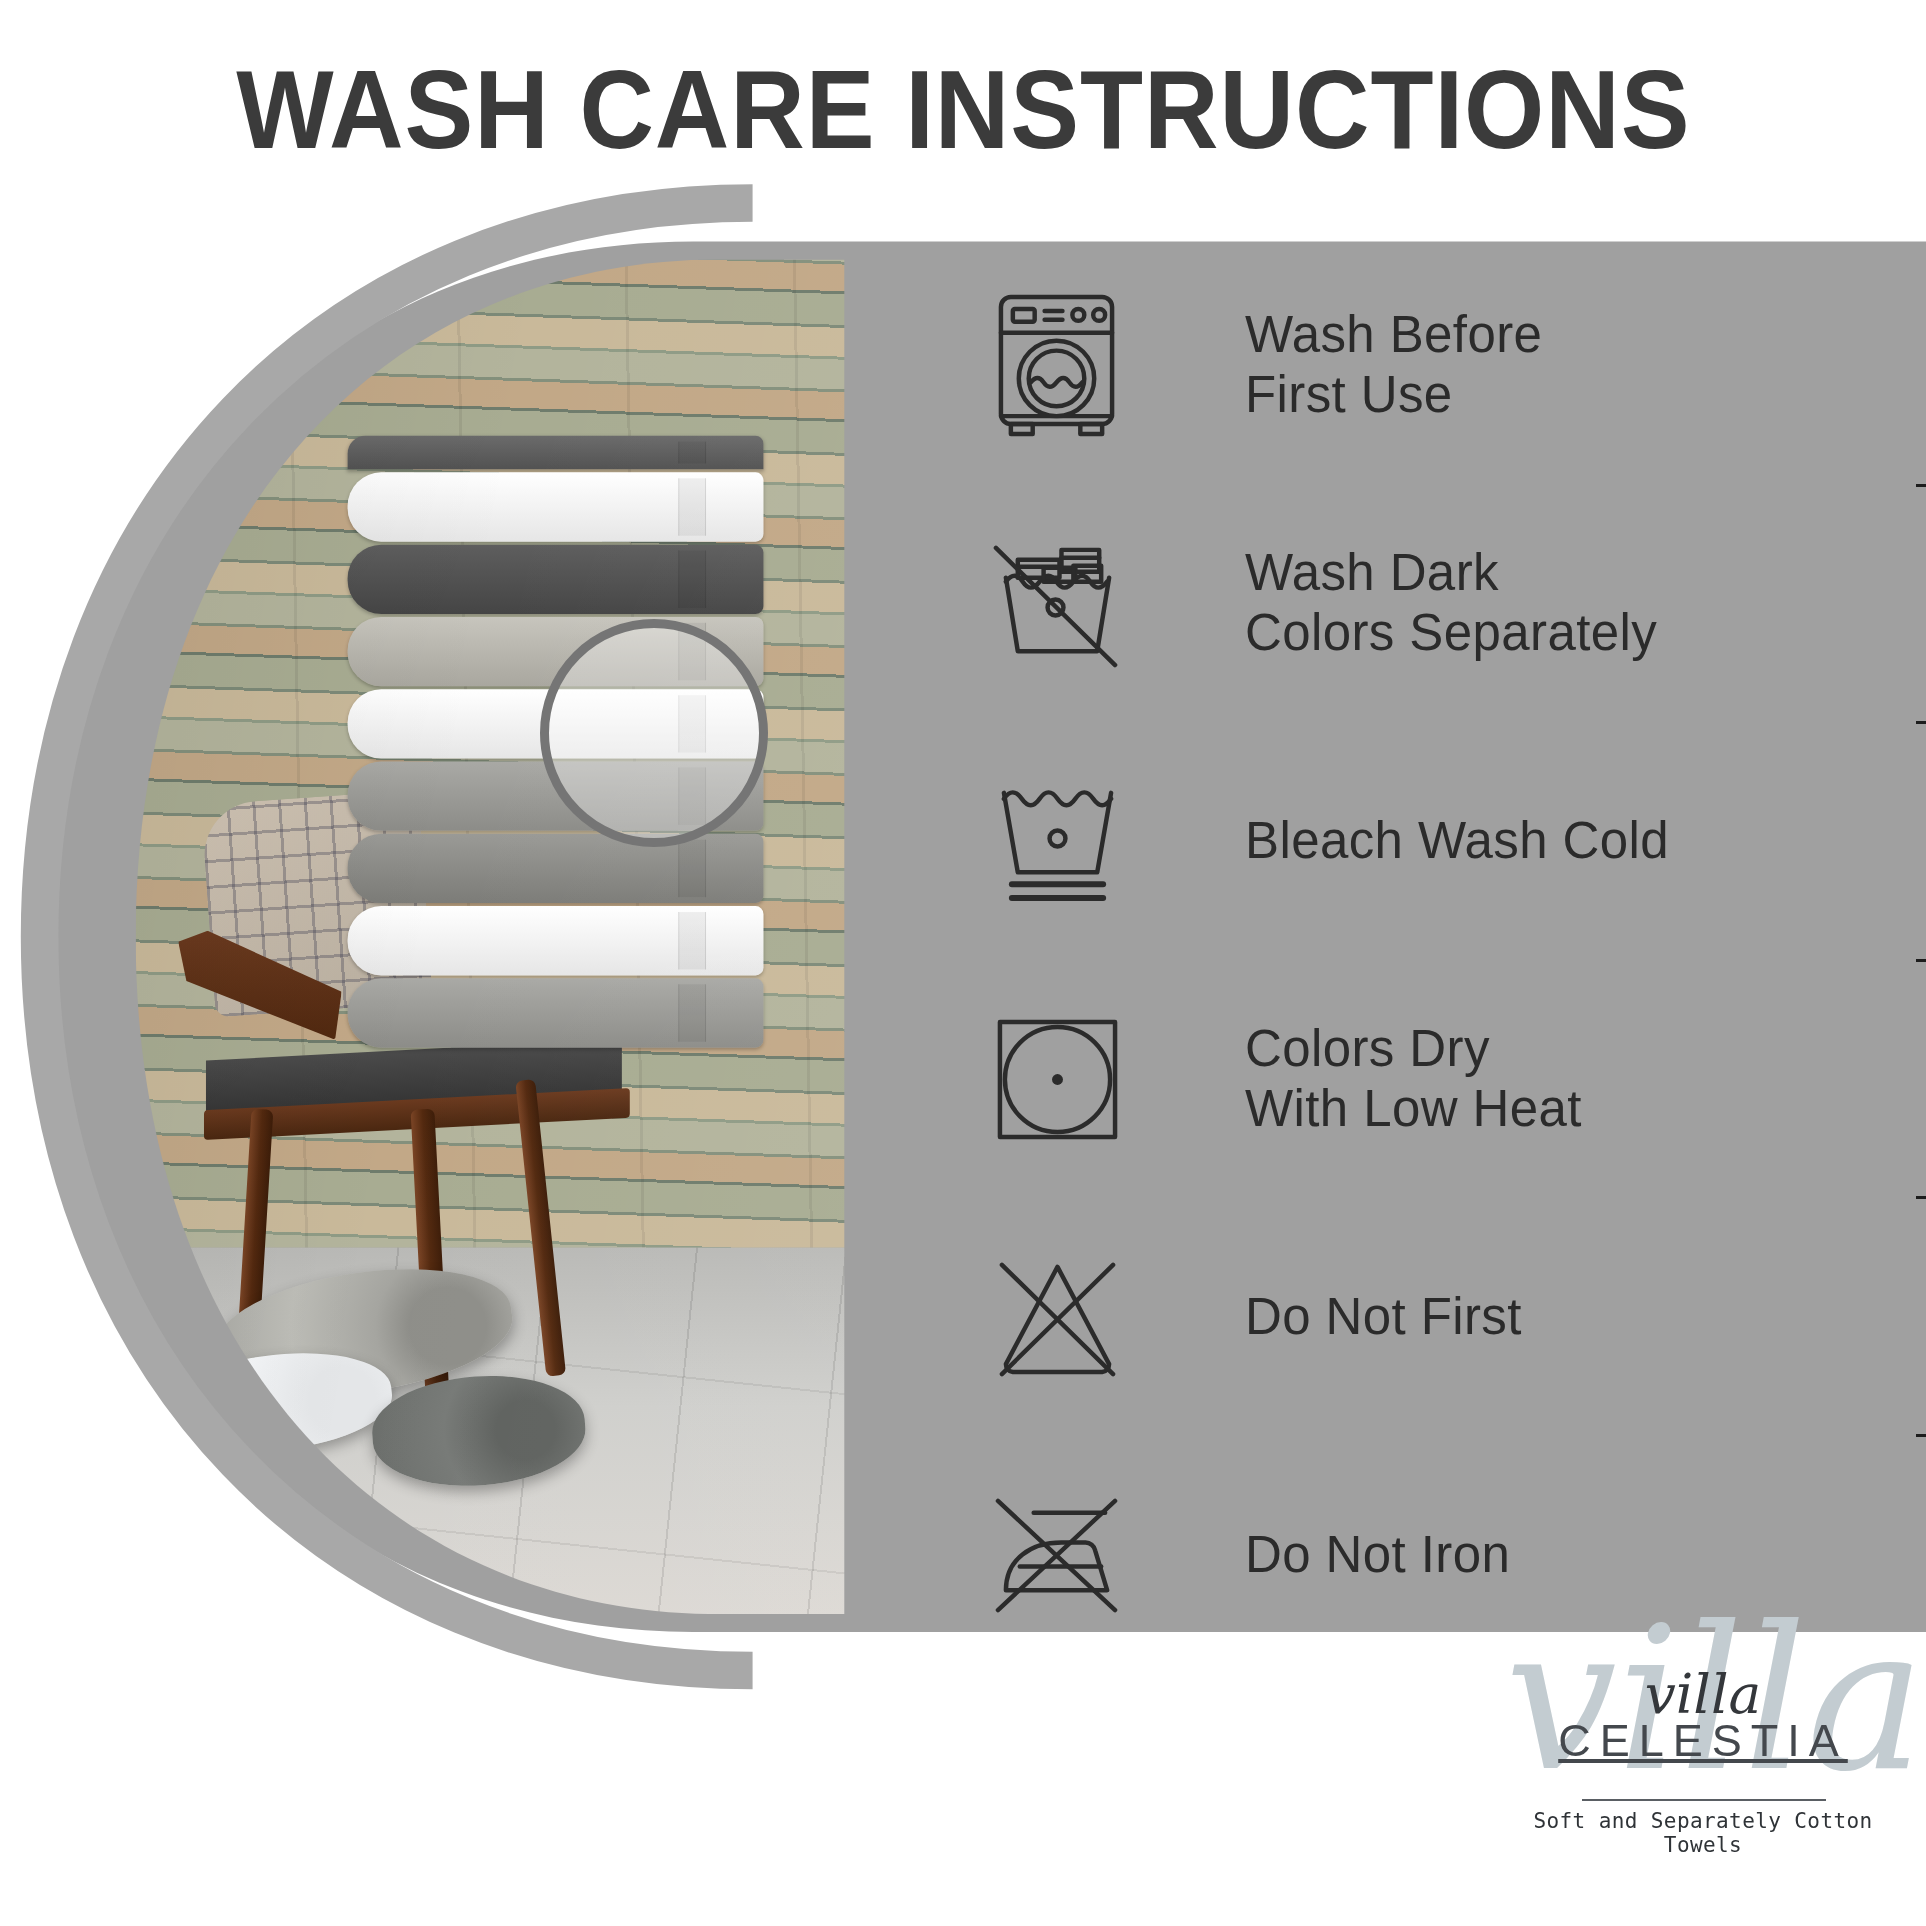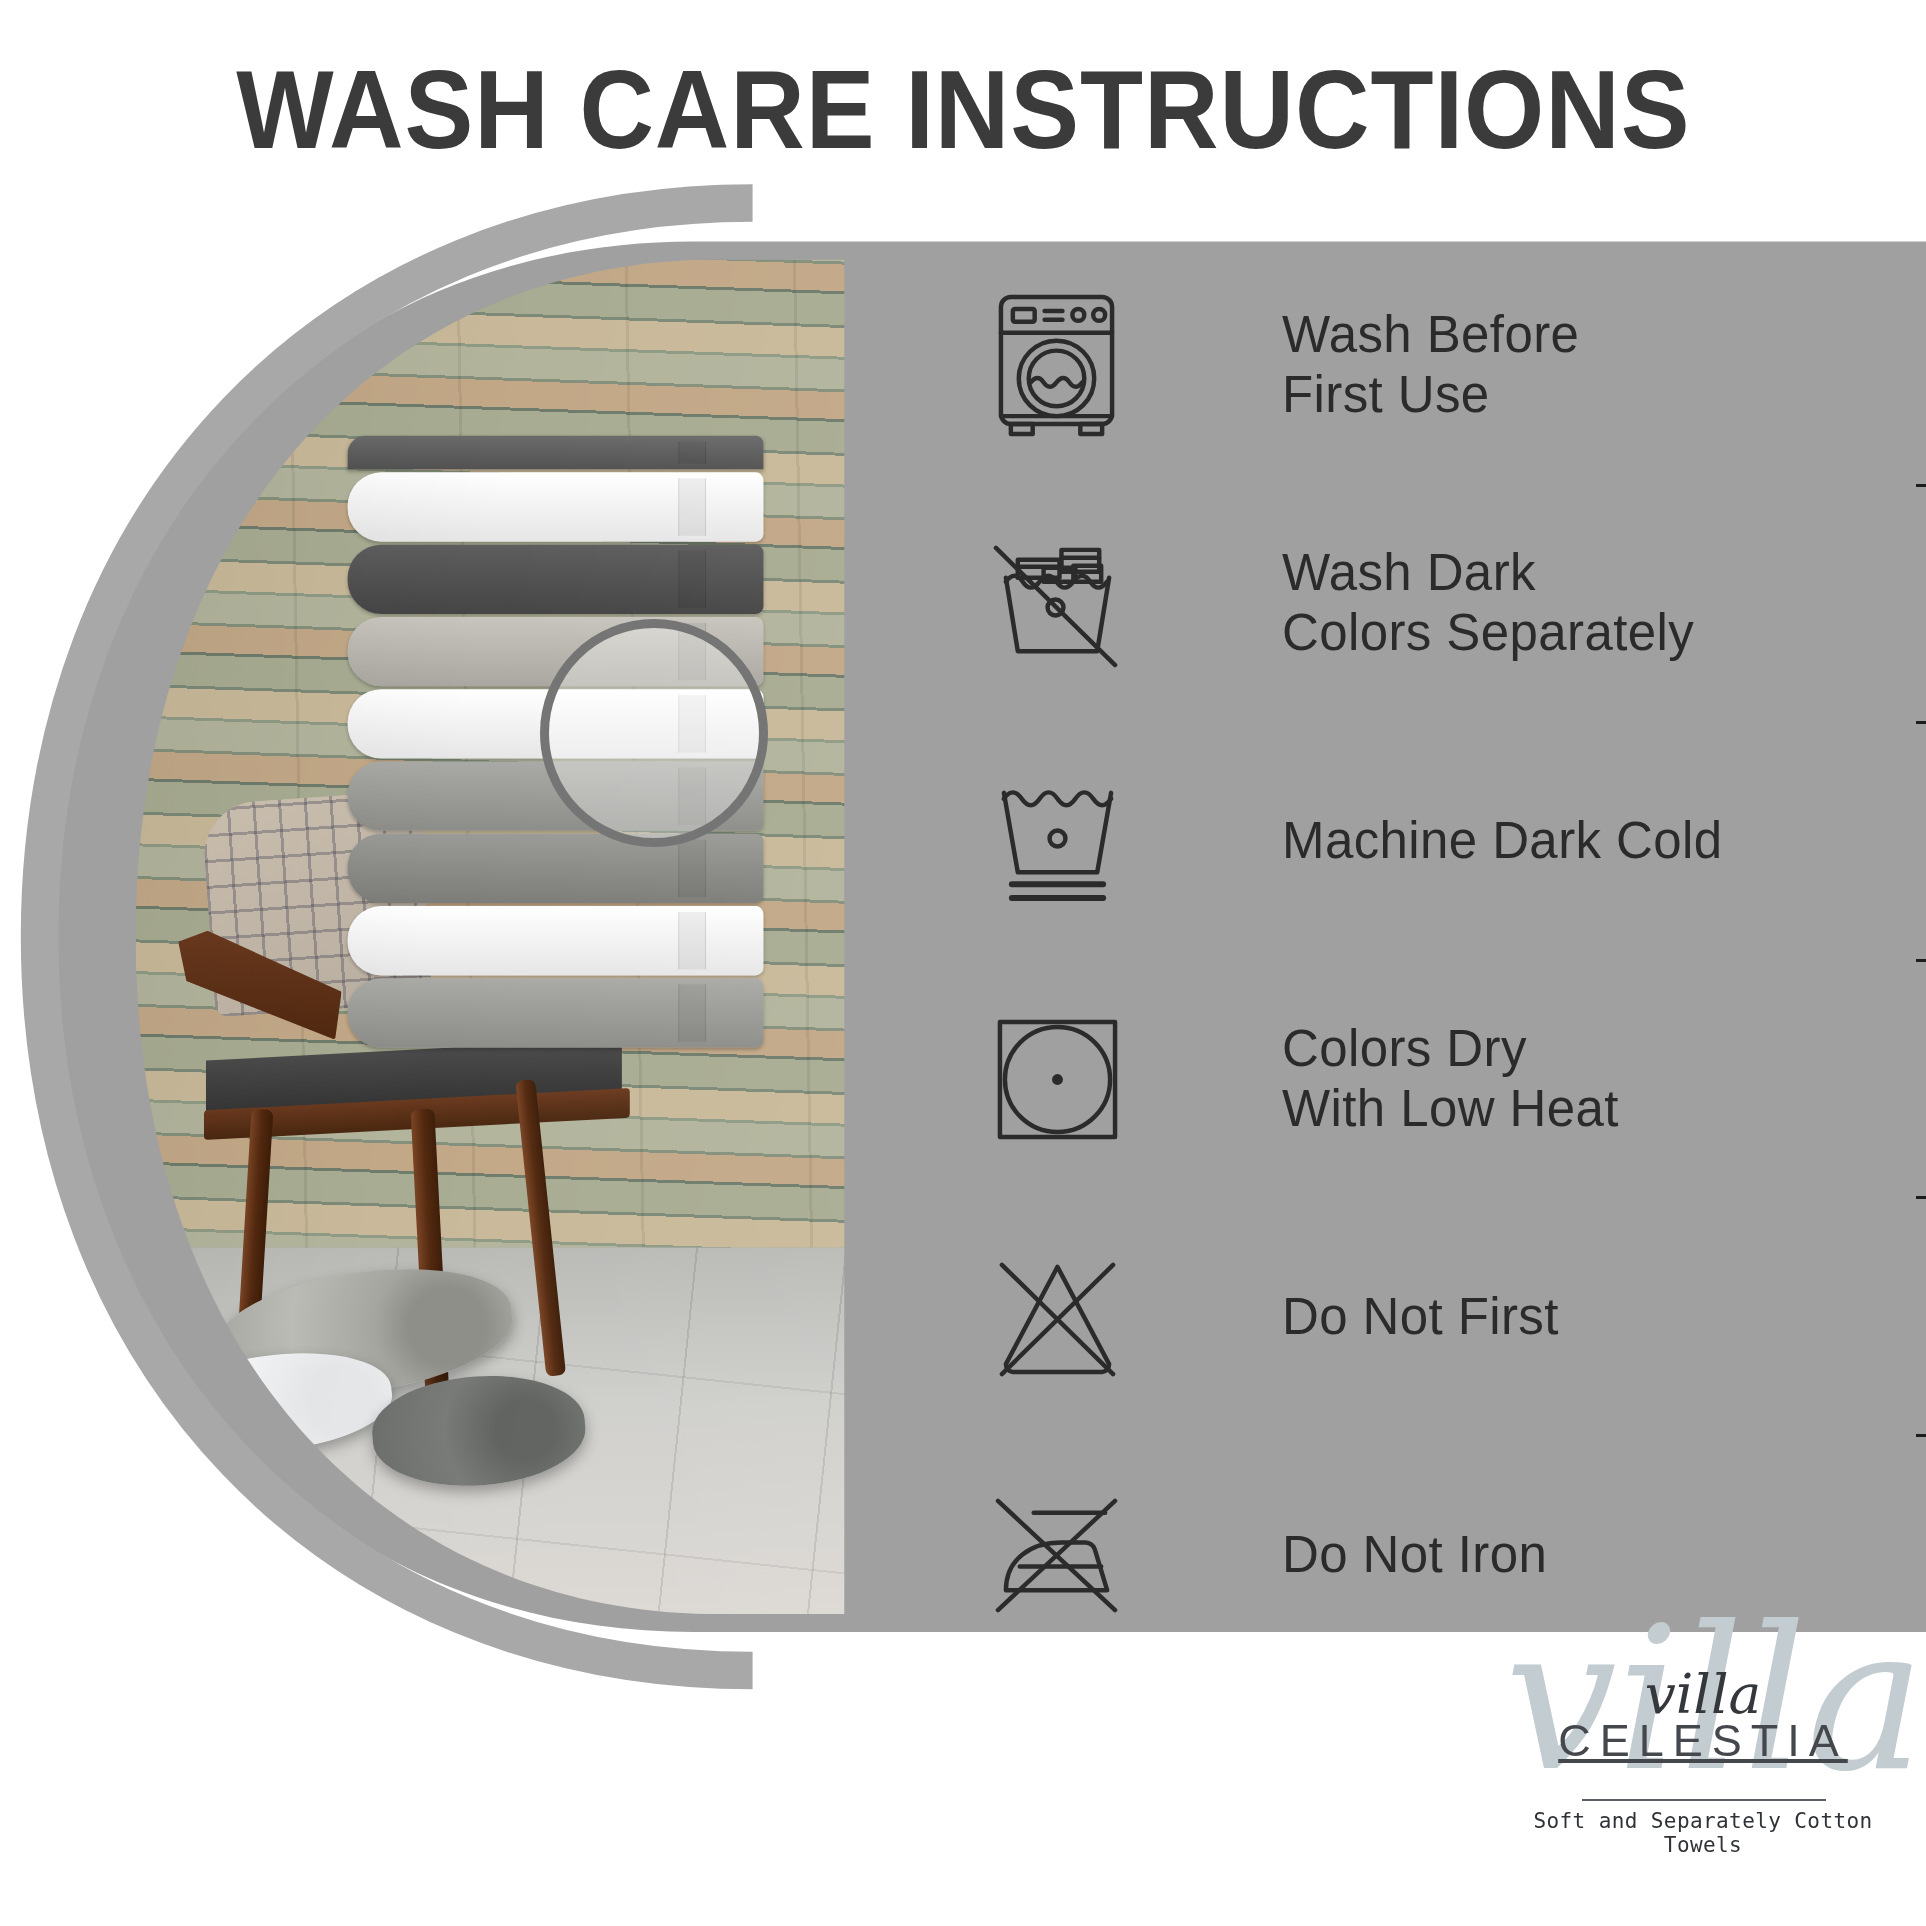--- a/index.html
+++ b/index.html
@@ -163,21 +163,20 @@
   
   #list{
     position:absolute;
     left:958px; top:246px;
     width:891px;
   }
   .row{
     position:relative;
     display:flex; align-items:center;
     height:238px;
-    gap:37px;
   }
   .row .icon{
     width:198px; min-width:198px;
     display:flex; align-items:center; justify-content:center;
   }
   .row .label{
     font-size:51px;
     line-height:1.18;
     color:#2b2b2b;
     letter-spacing:0.4px;
@@ -365,21 +364,21 @@
     <div class="row">
       <div class="icon">
         <svg width="139" height="129" viewBox="0 0 140 130" fill="none" stroke="#2b2b2b" stroke-width="4.5" stroke-linecap="round" stroke-linejoin="round">
           <path d="M16 16 L30 96 H110 L124 16"></path>
           <path d="M16 22 q 9 -13 18 0 t 18 0 t 18 0 t 18 0 t 18 0 t 18 0"></path>
           <circle cx="70" cy="62" r="8"></circle>
           <line x1="24" y1="108" x2="116" y2="108" stroke-width="6"></line>
           <line x1="24" y1="122" x2="116" y2="122" stroke-width="6"></line>
         </svg>
       </div>
-      <div class="label">Machine Dark Cold</div>
+      <div class="label">Bleach Wash Cold</div>
     </div>
     <div class="divider" style="top:713px;"></div>
 
     <div class="row">
       <div class="icon">
         <svg width="131" height="131" viewBox="0 0 132 132" fill="none" stroke="#2b2b2b" stroke-width="4.5" stroke-linejoin="round">
           <rect x="8" y="8" width="116" height="116"></rect>
           <circle cx="66" cy="66" r="53"></circle>
           <circle cx="66" cy="66" r="5.5" fill="#2b2b2b" stroke="none"></circle>
         </svg>

